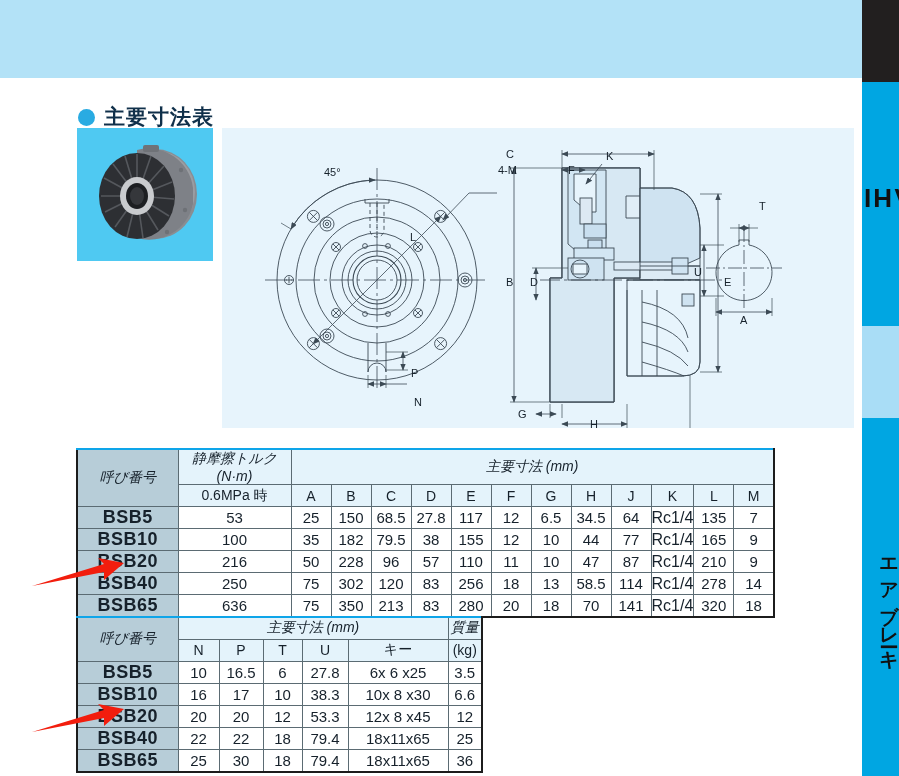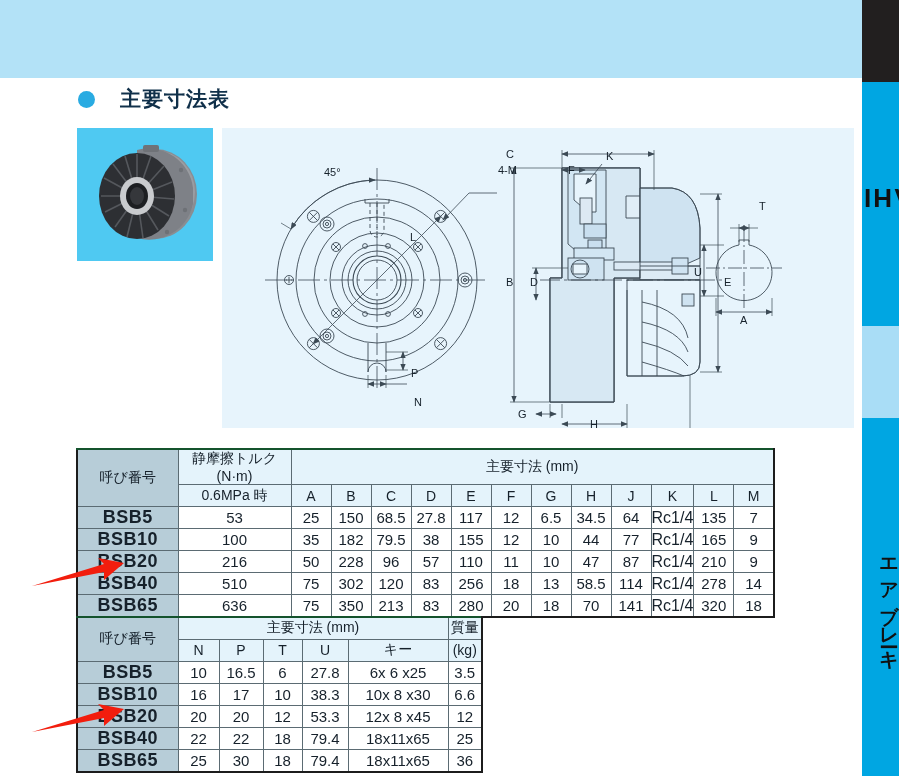--- a/index.html
+++ b/index.html
@@ -90,24 +90,24 @@
     font-size: 19px;
     line-height: 1.08;
     writing-mode: vertical-rl;
     text-orientation: upright;
     letter-spacing: 1px;
   }
 
   
   .section-title {
     position: absolute;
-    left: 78px; top: 85px;
+    left: 78px; top: 103px;
     display: flex;
     align-items: center;
-    gap: 25px;
+    gap: 9px;
   }
   .bullet-dot {
     width: 17px; height: 17px;
     border-radius: 50%;
     background: #29abe2;
     display: block;
   }
   .section-title-text {
     font-size: 21px;
     font-weight: bold;
@@ -179,21 +179,21 @@
   #table2 { left: 76px; top: 616px; }
   #table2 .c-name { width: 101px; }
   #table2 .c-n { width: 41px; }
   #table2 .c-p { width: 44px; }
   #table2 .c-t { width: 39px; }
   #table2 .c-u { width: 46px; }
   #table2 .c-key { width: 100px; }
   #table2 .c-w { width: 34px; }
   #table2 tr { height: 22px; }
 
-  .tbl .outer-top    { border-top: 2px solid #14532d; }
+  .tbl .outer-top    { border-top: 2px solid #0ea5e9; font-style: italic; }
   .tbl .outer-bottom { border-bottom: 2px solid #1c1c1c; }
   .tbl .outer-left   { border-left: 2px solid #1c1c1c; }
   .tbl .outer-right  { border-right: 2px solid #1c1c1c; }
 
   
   .arrow-svg { position: absolute; pointer-events: none; }
   #arrow1 { left: 0px; top: 556px; }
   #arrow2 { left: 0px; top: 702px; }
 </style>
 </head>
@@ -584,21 +584,21 @@
       <td class="val">11</td>
       <td class="val">10</td>
       <td class="val">47</td>
       <td class="val">87</td>
       <td class="val-sm">Rc1/4</td>
       <td class="val">210</td>
       <td class="val outer-right">9</td>
     </tr>
     <tr>
       <td class="rowname outer-left">BSB40</td>
-      <td class="val">510</td>
+      <td class="val">250</td>
       <td class="val">75</td>
       <td class="val">302</td>
       <td class="val">120</td>
       <td class="val">83</td>
       <td class="val">256</td>
       <td class="val">18</td>
       <td class="val">13</td>
       <td class="val">58.5</td>
       <td class="val">114</td>
       <td class="val-sm">Rc1/4</td>

